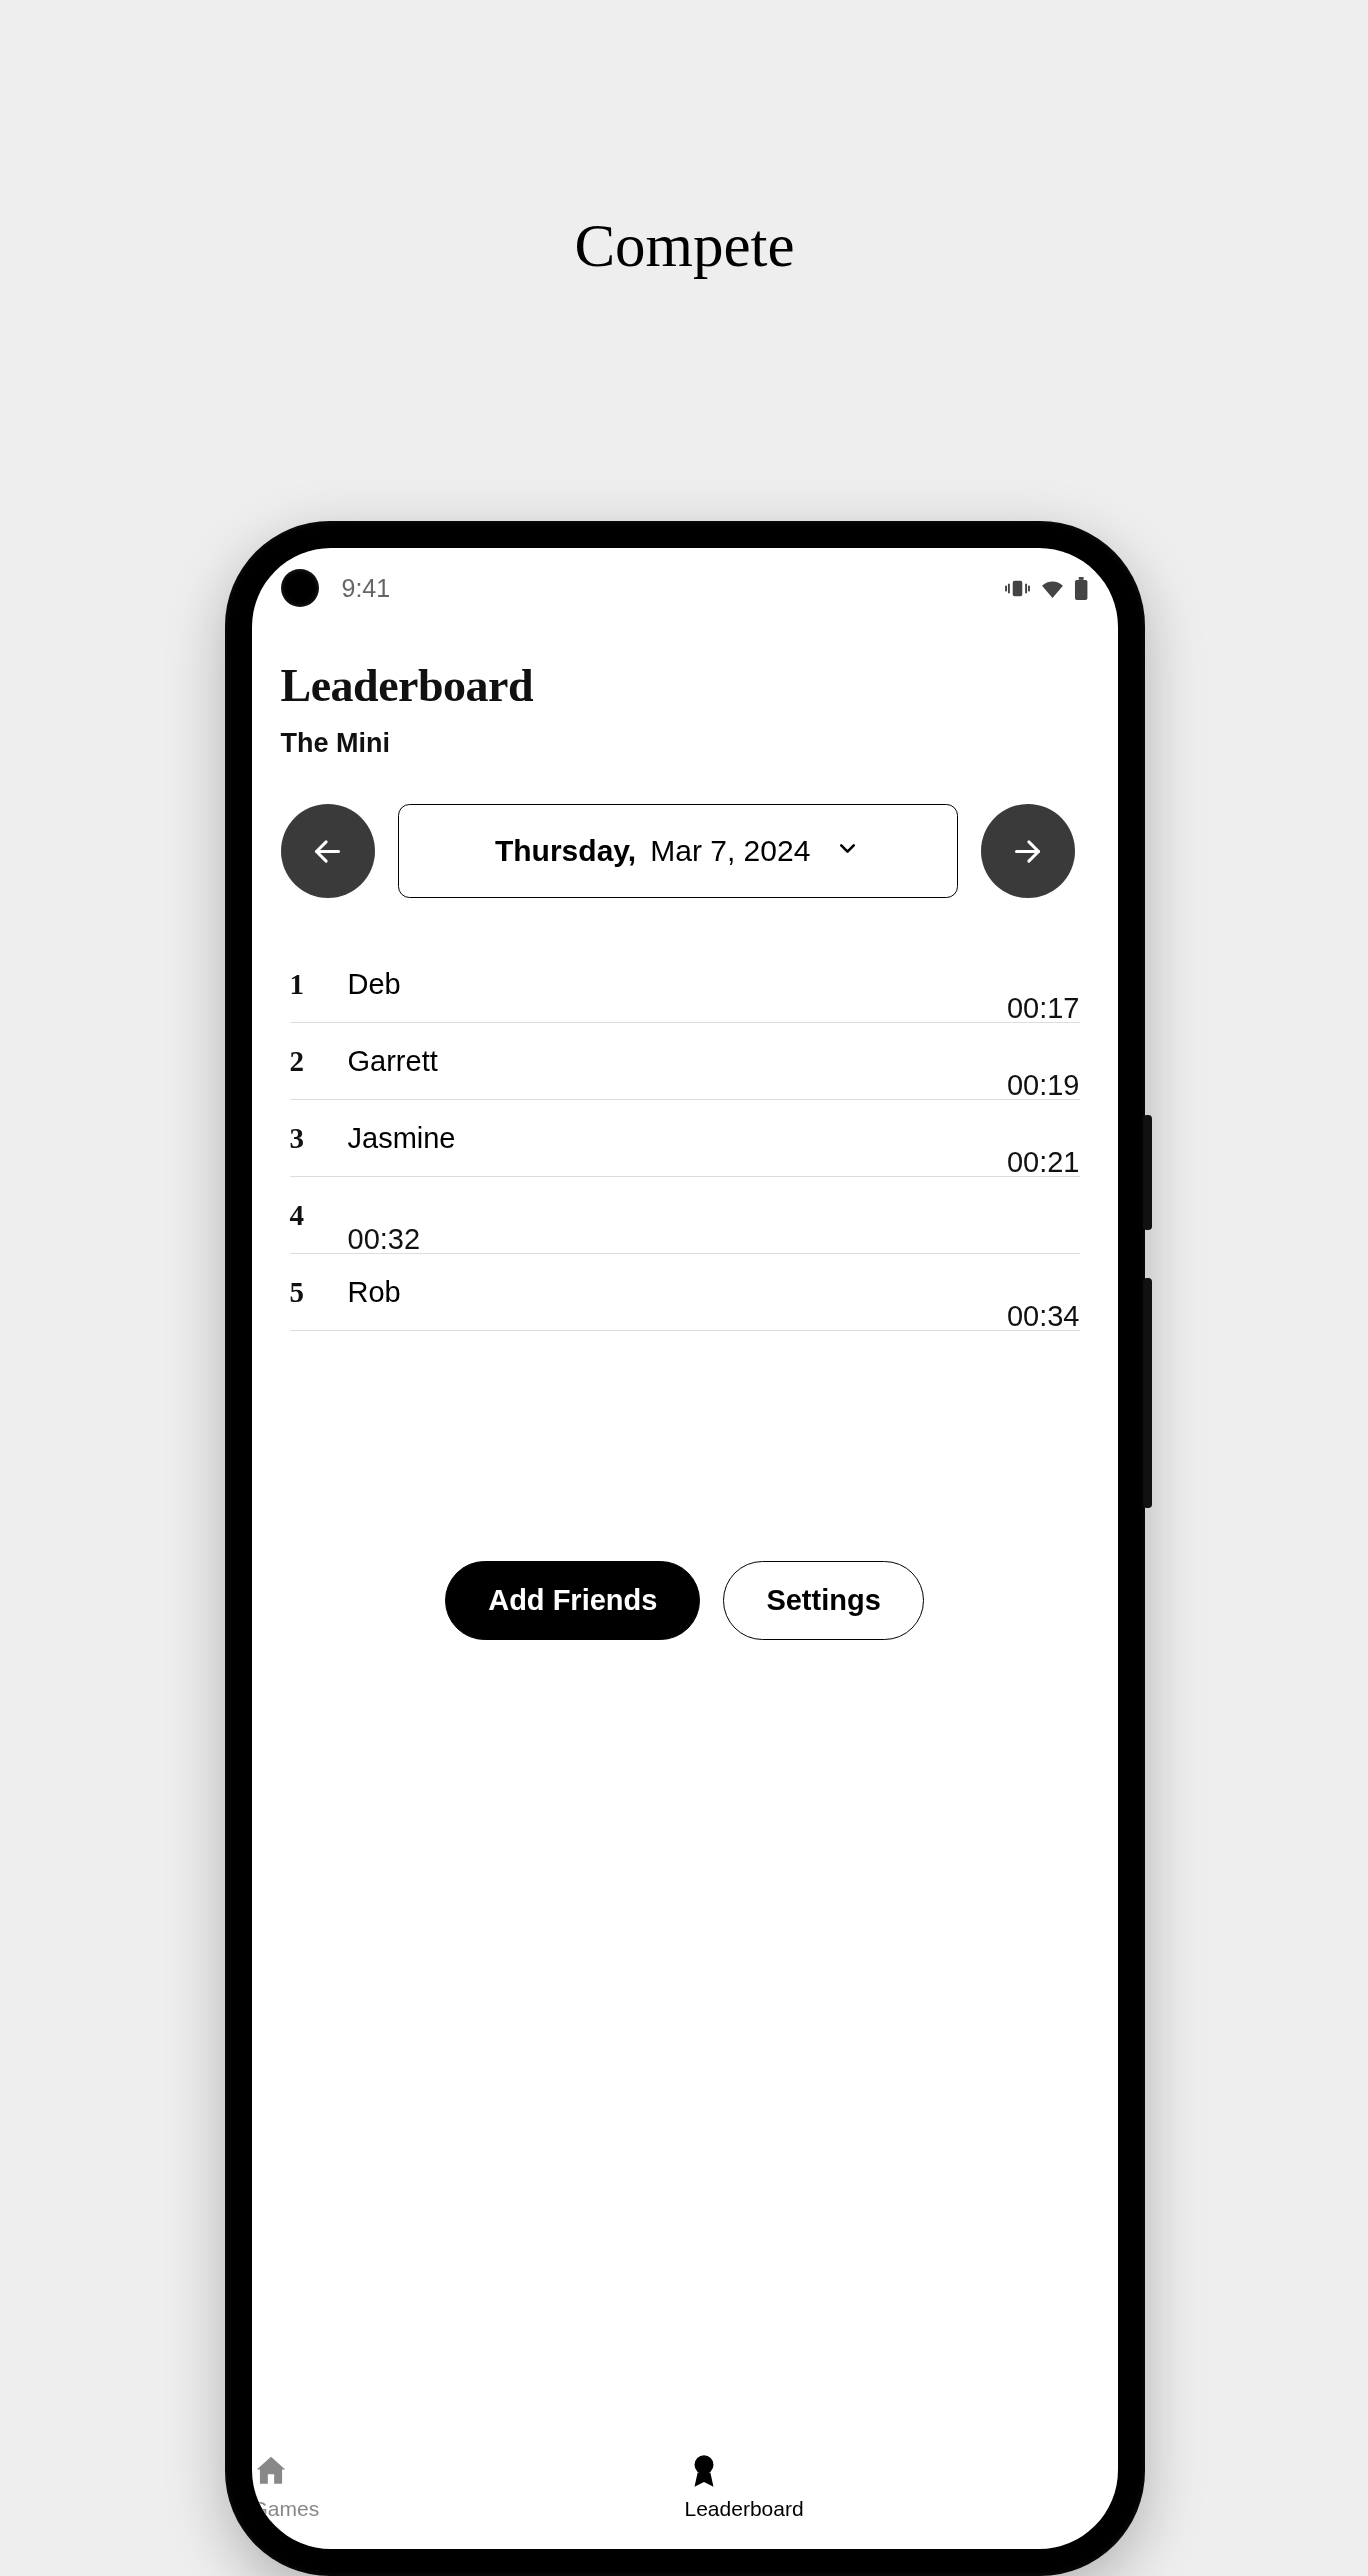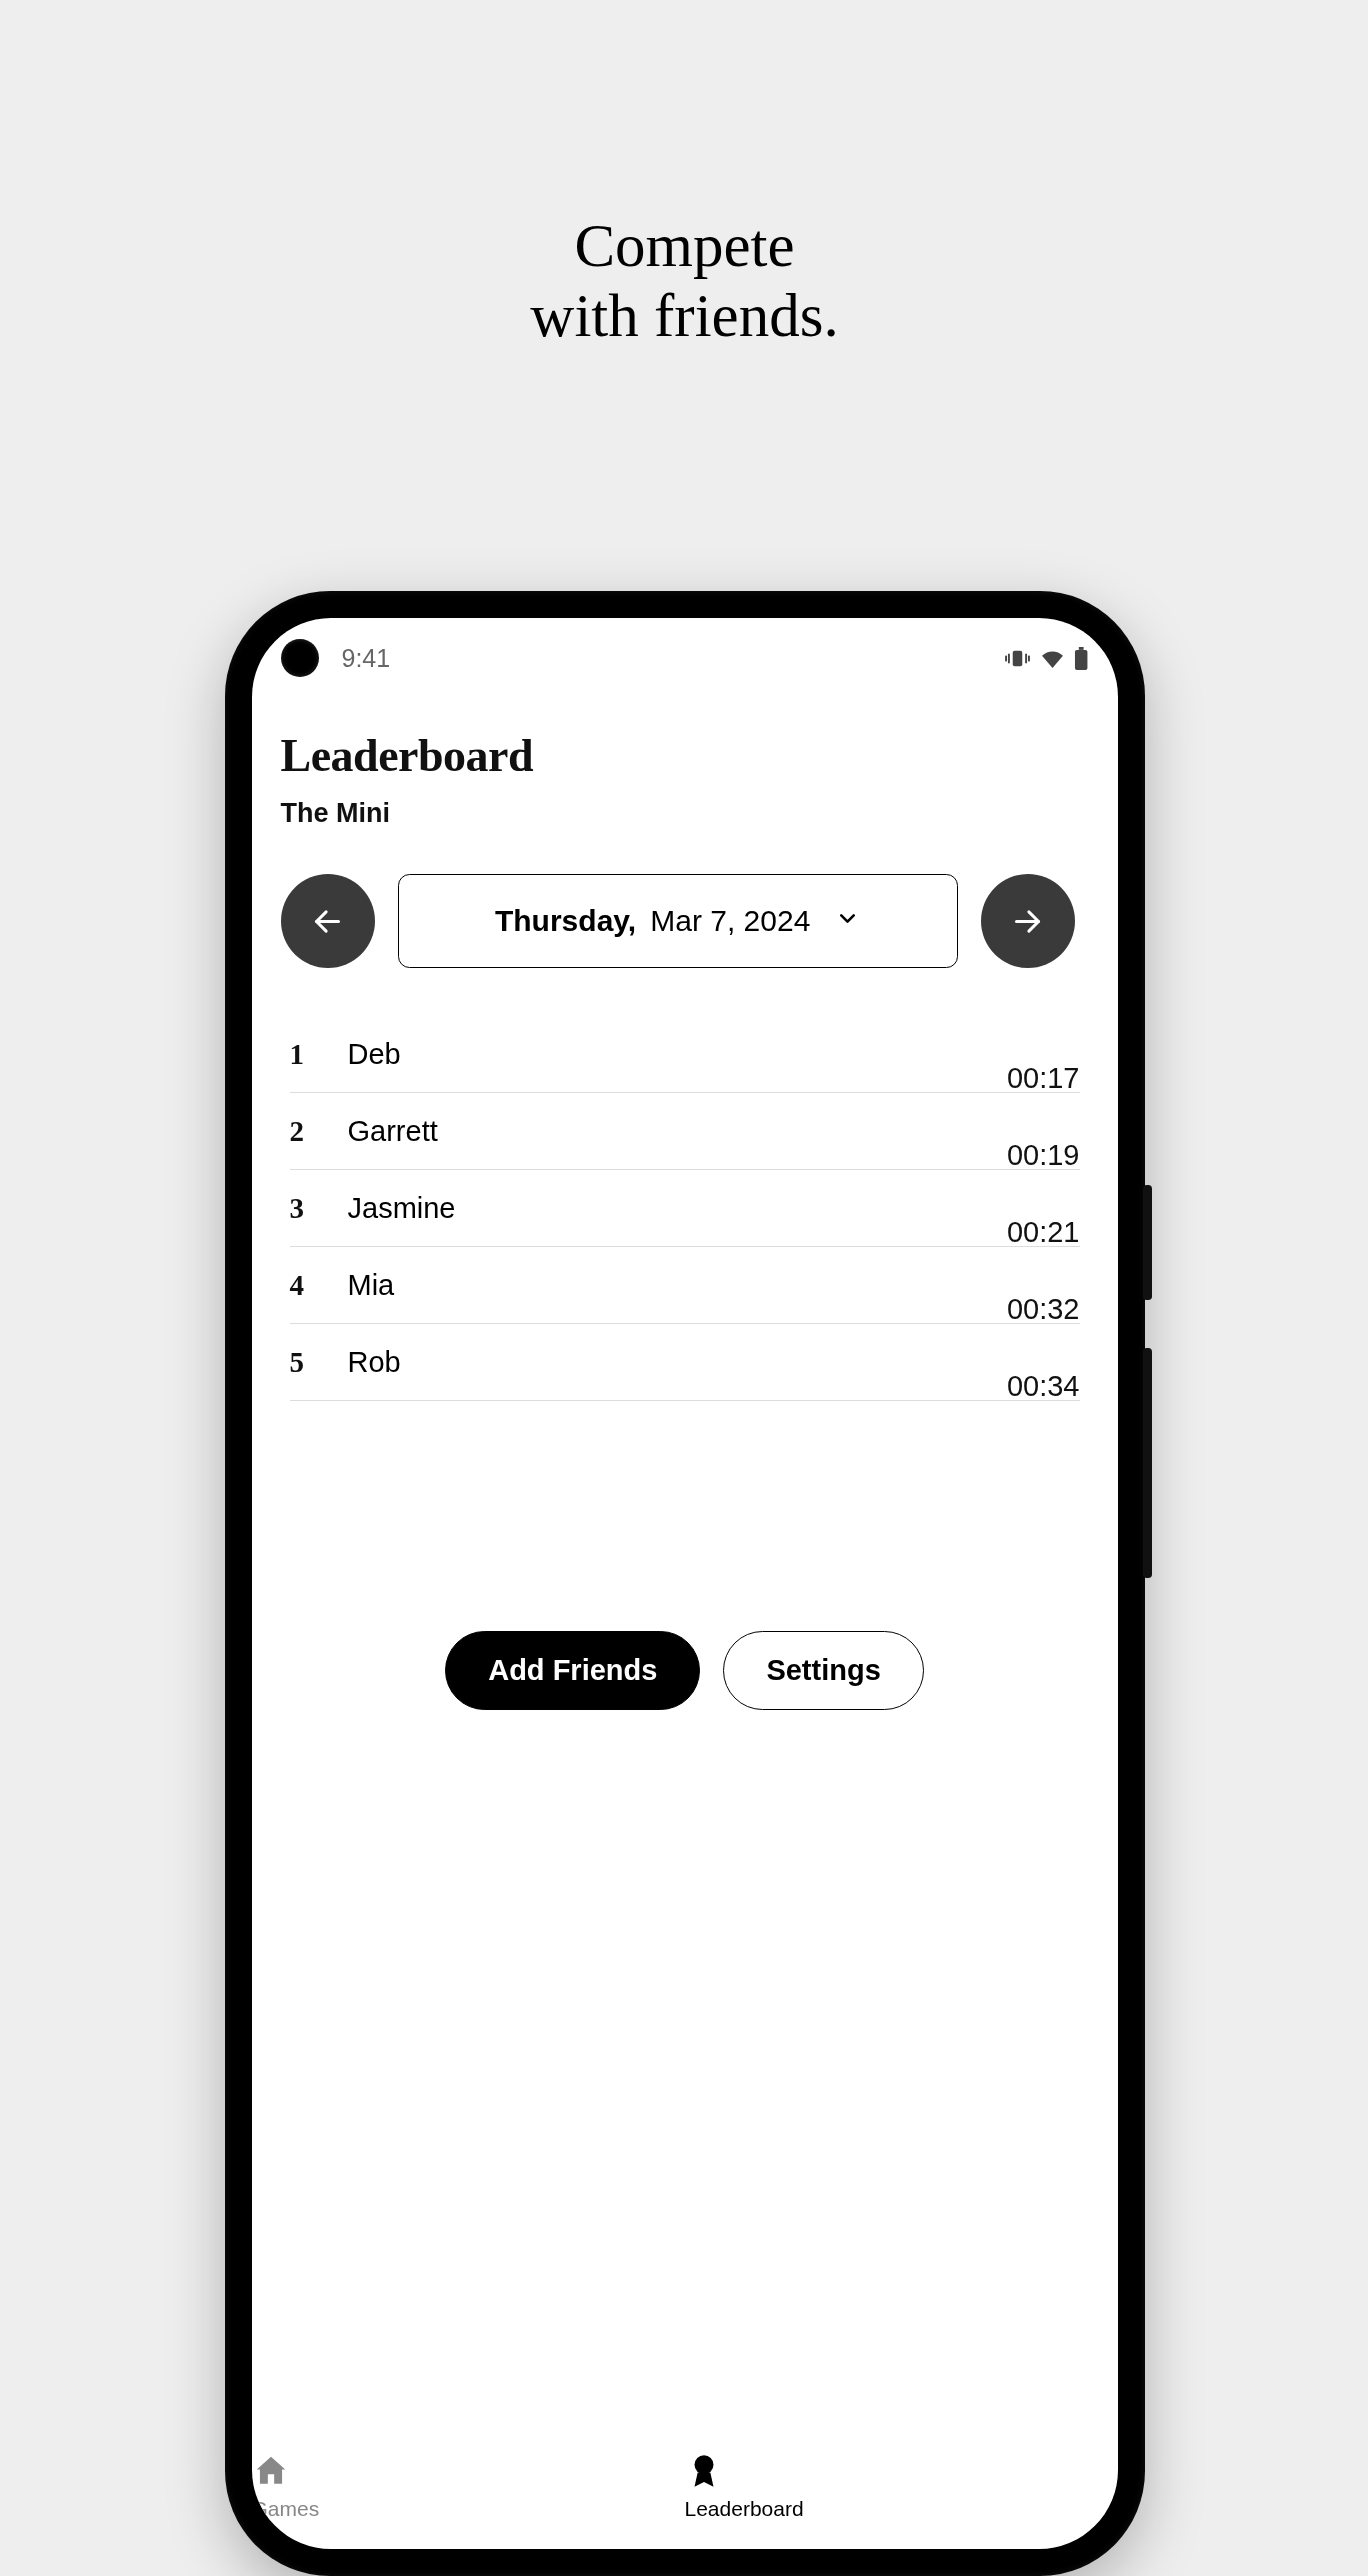--- a/index.html
+++ b/index.html
@@ -206,21 +206,20 @@
   .nav-item.inactive svg { fill: #888; }
   .nav-item.active { color: #000; }
   .nav-item.active svg { fill: #000; }
   .nav-label { font-size: 21px; font-weight: 500; }
 </style>
 </head>
 <body>
 
 <div class="headline">
   <div>Compete</div>
-  <div>with friends.</div>
 </div>
 
 <div class="phone-wrap">
   <div class="phone-body"></div>
   <div class="side-button-1"></div>
   <div class="side-button-2"></div>
 
   <div class="phone-screen">
 
     <div class="status-bar">
@@ -293,21 +292,20 @@
         <div class="player-name">Garrett</div>
         <div class="player-time">00:19</div>
       </div>
       <div class="board-row">
         <div class="rank">3</div>
         <div class="player-name">Jasmine</div>
         <div class="player-time">00:21</div>
       </div>
       <div class="board-row">
         <div class="rank">4</div>
-        <div class="player-name">Mia</div>
         <div class="player-time">00:32</div>
       </div>
       <div class="board-row">
         <div class="rank">5</div>
         <div class="player-name">Rob</div>
         <div class="player-time">00:34</div>
       </div>
     </div>
 
     <div class="actions">

